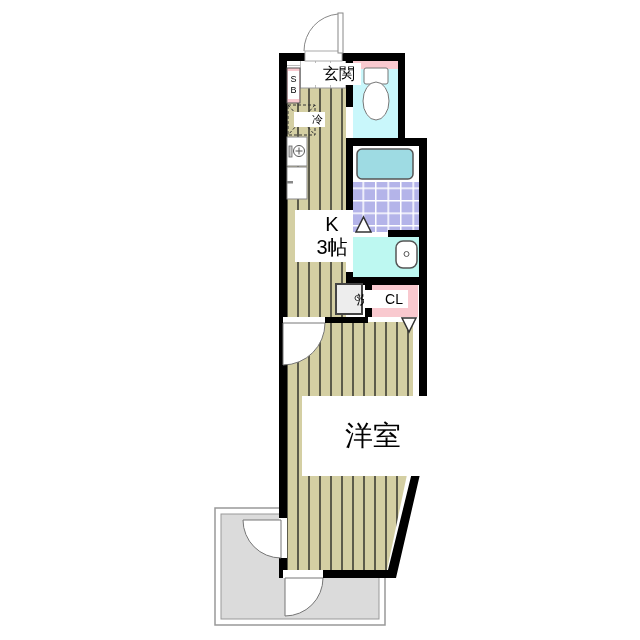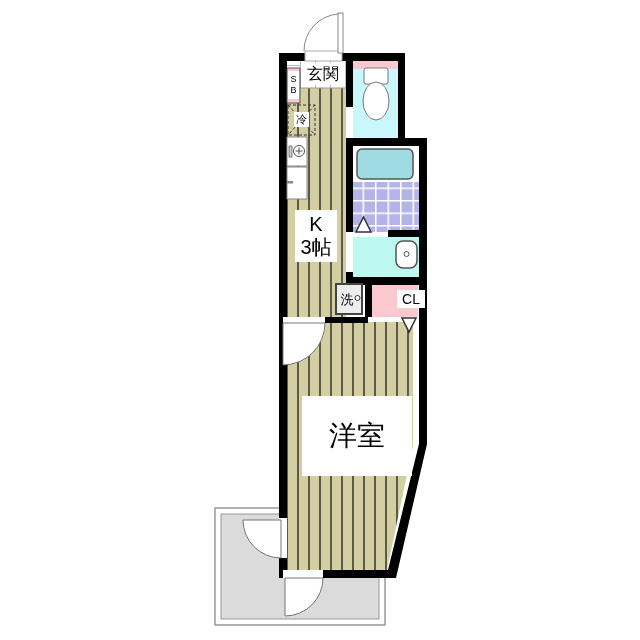--- a/index.html
+++ b/index.html
@@ -1,29 +1,29 @@
 <!DOCTYPE html>
 <html style="--c-wall: #000000; --c-floor_beige: #d4cfa3; --c-floor_stripe: #5c5b4a; --c-pink: #f9c9cf; --c-toilet_floor: #c9f7fb; --c-bathtub: #9edbe3; --c-bath_tile: #b4b4e9; --c-wash_floor: #bdf8f1; --c-balcony: #dbdbdb; --c-door_line: #888888;"><head>
 <meta charset="utf-8">
 <style>
   html,body{margin:0;padding:0;background:#fff;}
   body{font-family:"Liberation Sans","DejaVu Sans",sans-serif;}
   #canvas{position:relative;width:640px;height:640px;background:#fff;overflow:hidden;}
   #plan-svg{position:absolute;left:0;top:0;}
   .lbl{position:absolute;display:flex;align-items:center;justify-content:center;
-       text-align:center;color:#000;background:#fff;line-height:1.15;}
+       text-align:center;color:#000;background:#fff;line-height:1.15;padding-left:16px;}
   .lbl.nobg{background:transparent;}
   #lbl-genkan{left:301px;top:63px;width:44px;height:22px;font-size:16px;}
   #lbl-sb{left:288px;top:71px;width:11px;height:28px;font-size:9px;
           word-break:break-all;line-height:1.2;padding:0;}
   #lbl-rei{left:294px;top:112px;width:15px;height:15px;font-size:11px;}
   #lbl-k{left:295px;top:210px;width:42px;height:52px;font-size:20px;flex-direction:column;}
   #lbl-k .line{display:block;}
   #lbl-sen{left:337px;top:289px;width:20px;height:22px;font-size:13px;background:transparent;}
-  #lbl-cl{left:397px;top:290px;width:28px;height:18px;font-size:14px;}
+  #lbl-cl{left:364px;top:290px;width:28px;height:18px;font-size:14px;}
   #lbl-room{left:302px;top:396px;width:110px;height:80px;font-size:28px;flex-direction:column;line-height:1.3;}
 </style>
 </head>
 <body>
 
 <div id="canvas">
 
 <svg id="plan-svg" width="640" height="640" viewBox="0 0 640 640">
   <defs>
     <pattern id="floorStripes" width="11" height="11" patternUnits="userSpaceOnUse">

